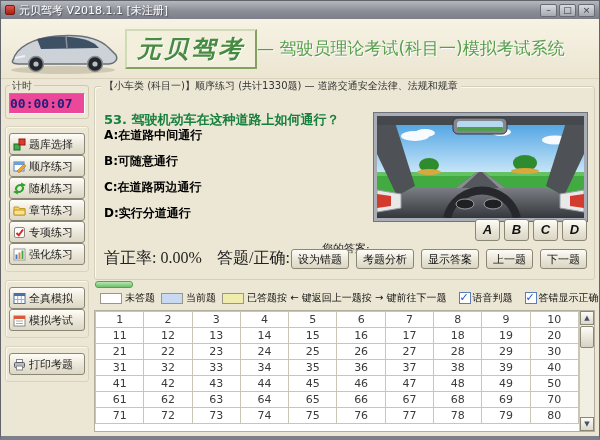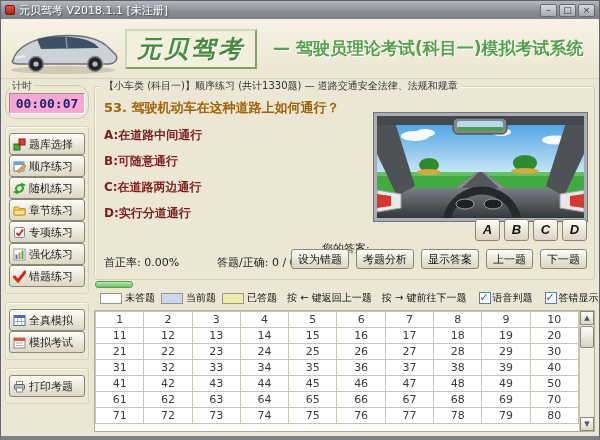--- a/index.html
+++ b/index.html
@@ -20,71 +20,71 @@
              text-align:center; color:#32353c; }
 
   
   .header { height:60px; background:linear-gradient(#f7f3e4,#ebe5d1); border-bottom:1px solid #d9d3be;
             display:flex; align-items:center; position:relative; }
   .car-art { flex:none; margin-left:2px; }
   .logo-box { border:2px solid; border-color:#cddcb6 #85a162 #85a162 #cddcb6; background:#f3efdd;
               padding:2px 10px; margin-left:4px; }
   .logo-text { font-size:24px; font-weight:bold; font-style:italic; color:#478a42;
                text-shadow:1px 1px 0 #ffffff; letter-spacing:3px; white-space:nowrap; }
-  .header-subtitle { font-size:17px; font-weight:bold; color:#55a04c; text-shadow:1px 1px 0 #fff;
-                     margin-left:16px; white-space:nowrap; }
+  .header-subtitle { font-size:17px; font-weight:normal; color:#55a04c; text-shadow:1px 1px 0 #fff;
+                     margin-left:0; white-space:nowrap; }
 
   
   .content { display:flex; height:357px; padding:3px; gap:3px; }
   .sidebar { width:86px; flex:none; display:flex; flex-direction:column; }
   .main { flex:1; position:relative; }
 
   
-  .timer-box { border:1px solid #cfc9b2; border-radius:12px; position:relative;
+  .timer-box { border:1px solid #cfc9b2; border-radius:3px; position:relative;
                padding:7px 3px 4px; margin:3px 1px 7px; background:#ede8d5; }
   .timer-caption { position:absolute; top:-7px; left:4px; font-size:10px; color:#444;
                    background:#ede8d5; padding:0 2px; }
-  .timer-display { background:#f9a8d4; border:1px solid; border-color:#97917d #fff #fff #97917d;
+  .timer-display { background:#ec4899; border:1px solid; border-color:#97917d #fff #fff #97917d;
                    font-family:"DejaVu Sans Mono","Liberation Mono",monospace; font-weight:bold;
-                   color:#20207a; font-size:13px; text-align:center; padding:2px 0; }
+                   color:#20207a; font-size:13px; padding:2px 0; }
   .side-group { border:1px solid #d9d3be; border-radius:3px; padding:6px 3px; margin:0 1px 8px;
                 display:flex; flex-direction:column; align-items:center;
                 box-shadow:inset 1px 1px 0 #fbf8ee; }
   .side-btn { width:76px; height:22px; display:flex; align-items:center; gap:3px; padding:0 3px;
               background:linear-gradient(#fefdf8,#ece8da 50%,#dcd7c5); border:1px solid #8a8874;
               border-radius:3px; font-size:11px; color:#1d1d1d; cursor:default; white-space:nowrap; }
   .side-btn .icn { flex:none; width:13px; height:13px; display:inline-block; }
 
   
   .qbox { position:absolute; top:4px; left:1px; right:1px; height:194px;
           border:1px solid #d4cfba; border-radius:3px; box-shadow:inset 1px 1px 0 #fbf8ee; }
   .qbox-title { position:absolute; top:-8px; left:6px; font-size:10px; color:#333;
                 background:#ece7d4; padding:0 3px; white-space:nowrap; }
-  .question-text { position:absolute; left:9px; top:12px; font-size:13px; font-weight:bold; color:#a16207; }
-  .option { position:absolute; left:9px; font-size:12px; font-weight:bold; color:#7f1d1d; }
+  .question-text { position:absolute; left:9px; top:24px; font-size:13px; font-weight:bold; color:#15803d; }
+  .option { position:absolute; left:9px; font-size:12px; font-weight:bold; color:#000000; }
   .scene-frame { position:absolute; right:7px; top:26px; width:213px; height:108px;
                  border:3px solid #a9aeb6; outline:1px solid #70747c; background:#3c3f43; }
   .your-answer { position:absolute; left:227px; top:154px; font-size:11px; color:#222; }
   .abcd-row { position:absolute; right:7px; top:132px; display:flex; gap:4px; }
   .abcd-btn { width:25px; height:22px; background:linear-gradient(#fefdf8,#ebe7d9 50%,#dbd6c4);
               border:1px solid #8a8874; border-radius:3px; font-size:13px; font-weight:bold;
               font-style:italic; text-align:center; line-height:20px; color:#111; }
-  .stat { position:absolute; top:168px; font-size:11px; color:#222; }
+  .stat { position:absolute; top:161px; font-size:16px; color:#222;font-family:Liberation Serif, serif; }
   .actions-row { position:absolute; right:7px; top:162px; display:flex; gap:7px; }
   .action-btn { min-width:47px; height:20px; padding:0 6px; background:linear-gradient(#fefdf8,#ebe7d9 50%,#dbd6c4);
                 border:1px solid #8a8874; border-radius:3px; font-size:11px; line-height:18px;
                 text-align:center; color:#111; white-space:nowrap; }
 
   
   .progress-pill { position:absolute; left:2px; top:199px; width:38px; height:7px; border-radius:3px;
                    border:1px solid #58a058; background:linear-gradient(#b8e6b0,#6fc06a); }
   .legend-row { position:absolute; left:1px; right:1px; top:208px; height:16px; display:flex;
                 align-items:center; font-size:10px; color:#111; white-space:nowrap; }
   .swatch { width:22px; height:11px; border:1px solid #9a9688; margin:0 3px 0 6px; flex:none; }
-  .hint { margin-left:10px; }
+  .hint { }
   .cbx-wrap { display:flex; align-items:center; margin-left:12px;text-align:center; }
   .cbx { width:12px; height:12px; background:#fff; border:1px solid #5a7fb5; margin-right:2px;
          position:relative; flex:none; }
   .cbx.checked::after { content:"✓"; position:absolute; left:0; top:-2px; font-size:11px;
                         font-weight:bold; color:#1a53c9; }
 
   
   .grid-wrap { position:absolute; left:1px; right:1px; top:228px; bottom:1px;
                border:1px solid #b3af9c; background:#fff; overflow:hidden; }
   .grid-table { border-collapse:collapse; table-layout:fixed; width:calc(100% - 15px); }
@@ -180,26 +180,20 @@
           <span>专项练习</span>
         </button>
         <button class="side-btn">
           <span class="icn"><svg width="13" height="13">
                 <rect x="1" y="1" width="11" height="11" fill="#fff" stroke="#999"></rect>
                 <rect x="2.5" y="6.5" width="2" height="4.5" fill="#3a7bd5"></rect>
                 <rect x="5.5" y="4.5" width="2" height="6.5" fill="#e0893a"></rect>
                 <rect x="8.5" y="2.5" width="2" height="8.5" fill="#3fae49"></rect>
               </svg></span>
           <span>强化练习</span>
-        </button>
-        <button class="side-btn">
-          <span class="icn"><svg width="13" height="13">
-                <path d="M1.5 7 L5 11 L12 2" stroke="#d42b1e" stroke-width="3" fill="none" stroke-linecap="round"></path>
-              </svg></span>
-          <span>错题练习</span>
         </button>
       </div>
 
       <div class="side-group">
         <button class="side-btn">
           <span class="icn"><svg width="13" height="13">
                 <rect x="1" y="1.5" width="11" height="10" fill="#fff" stroke="#4a6fa5"></rect>
                 <rect x="1" y="1.5" width="11" height="2.5" fill="#4a6fa5"></rect>
                 <line x1="4.7" y1="4" x2="4.7" y2="11.5" stroke="#9ab0cc"></line>
                 <line x1="8.3" y1="4" x2="8.3" y2="11.5" stroke="#9ab0cc"></line>

